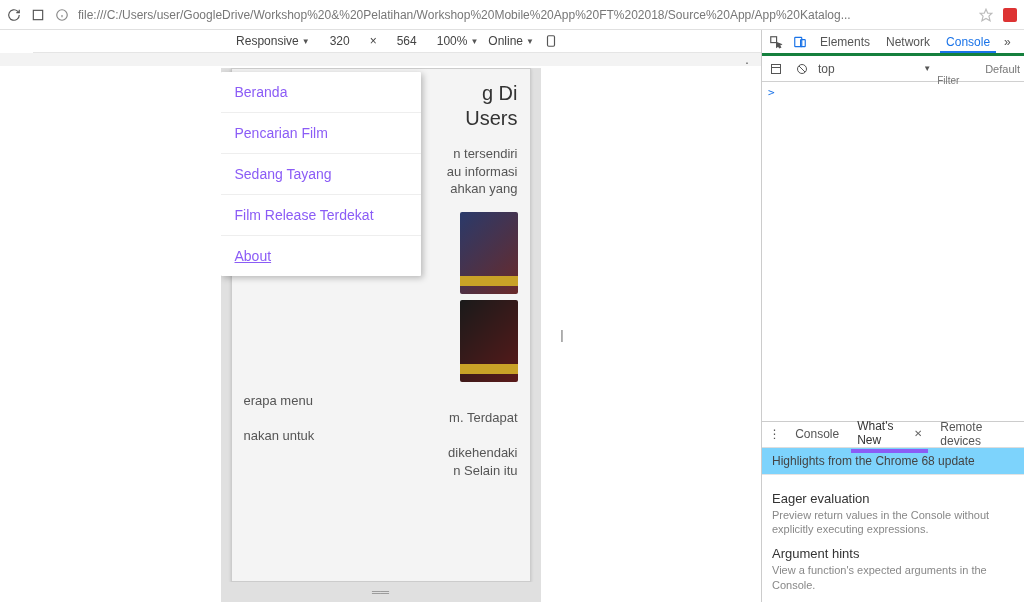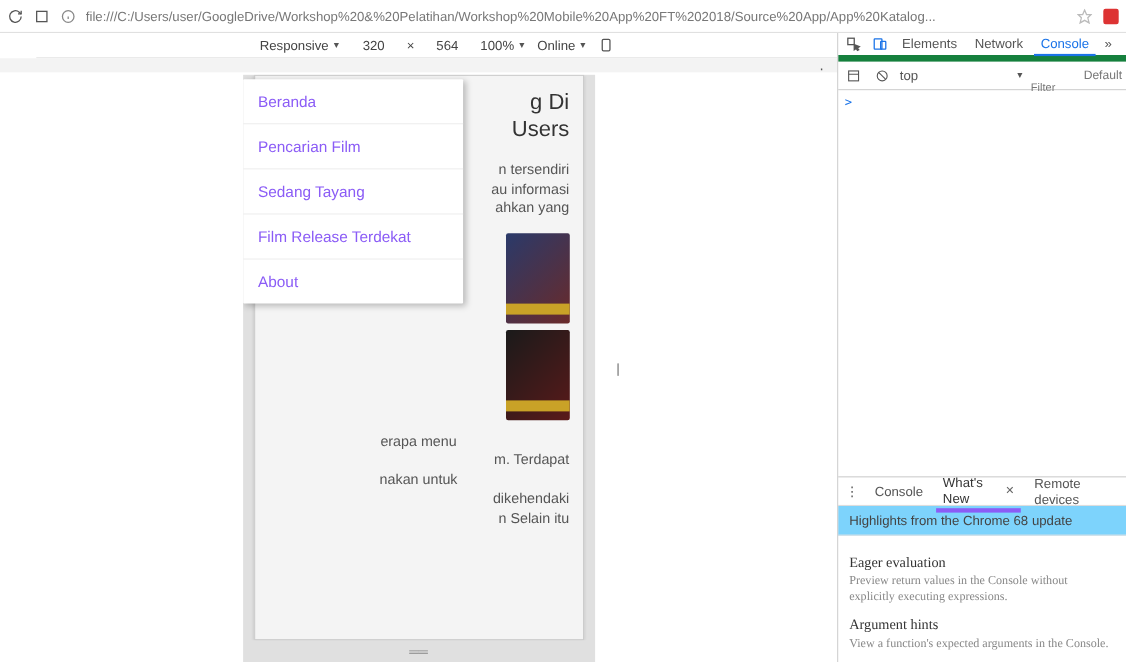--- a/index.html
+++ b/index.html
@@ -36,43 +36,43 @@
   .poster { width:58px; height:82px; border-radius:2px; background:linear-gradient(135deg,#2a3a6a,#6a2a2a); position:relative; overflow:hidden; }
   .poster .band { position:absolute; bottom:8px; left:0; right:0; height:10px; background:#c9a227; }
   .poster2 { background:linear-gradient(135deg,#1a1a1a,#5a1a1a); }
 
   
   .vgrip { position:absolute; right:-20px; top:260px; color:#999; letter-spacing:-3px; }
 
   
   .dropdown { position:absolute; left:0; top:4px; width:200px; background:#fff; box-shadow: 2px 2px 6px rgba(0,0,0,0.25); border-radius:1px; z-index:10; }
   .dropdown-item { padding:12px 14px; font-size:14px; color:#8b5cf6; border-bottom:1px solid #eee; cursor:pointer; }
-  .dropdown-item:last-child { border-bottom:none; }
+  .dropdown-item:last-child { border-bottom:none;text-decoration:underline; }
 
   
   .devtools { width: 262px; display:flex; flex-direction:column; font-size:12px; }
-  .dt-tabs { height:26px; display:flex; align-items:center; border-bottom:6px solid #15803d; padding:0 4px; gap:4px; }
+  .dt-tabs { height:26px; display:flex; align-items:center; border-bottom:3px solid #15803d; padding:0 4px; gap:4px; }
   .dt-iconbtn { width:20px; height:20px; display:inline-flex; align-items:center; justify-content:center; color:#555; cursor:pointer; border-radius:2px; }
   .dt-tab { padding:4px 6px; color:#555; cursor:pointer; white-space:nowrap; }
   .dt-tab.active { color:#1a73e8; border-bottom:2px solid #1a73e8; padding-bottom:2px; }
   .dt-more { color:#555; padding:0 4px; cursor:pointer; }
 
   .dt-subbar { height:26px; display:flex; align-items:center; border-bottom:1px solid #d0d0d0; padding:0 4px; gap:6px; }
   .dt-context { flex:1; display:flex; align-items:center; gap:3px; color:#555; }
   .dt-filter { width:42px; border:none; color:#777; font-size:10px; background:transparent;margin-top:24px; }
   .dt-level { color:#777; font-size:11px; }
 
   .dt-console-body { flex:1; padding:4px 6px; color:#1a73e8; font-family: Menlo, Consolas, monospace; font-size:11px; }
 
   .dt-drawer { border-top:1px solid #ccc; }
   .dt-drawer-tabs { height:26px; display:flex; align-items:center; padding:0 4px; gap:6px; border-bottom:1px solid #ddd; }
   .dt-drawer-tab { padding:4px 6px; color:#555; cursor:pointer; display:inline-flex; align-items:center; gap:4px; }
   .dt-drawer-tab.active { color:#333; border-bottom:4px solid #8b5cf6; padding-bottom:2px; }
   .dt-close-x { font-size:10px; color:#666; cursor:pointer; }
-  .dt-drawer-body { padding:6px 14px 10px 10px;font-family:Liberation Serif, serif; }
+  .dt-drawer-body { padding:6px 14px 10px 10px; }
   .dt-highlights-bar { background:#7dd3fc; padding:6px 10px; color:#444; font-size:12px; border-bottom:1px solid #e3e3e3; }
   .dt-section { margin-top:10px; }
   .dt-section h4 { color:#333; font-weight:500; font-size:13px; margin-bottom:2px; }
   .dt-section p { color:#888; font-size:11px; line-height:1.3; }
 
   
   svg { display:block; }
 </style>
 </head>
 <body>
@@ -151,23 +151,23 @@
             </div>
             <div class="posters">
               <div class="poster">
                   <div class="band"></div>
                 </div>
               <div class="poster poster2">
                   <div class="band"></div>
                 </div>
             </div>
             <div class="app-para" style="margin-top:10px;">
-              <div style="text-align:center"><span>erapa menu</span></div>
+              <div style="text-align:left"><span>erapa menu</span></div>
               <div style="text-align:right"><span>m. Terdapat</span></div>
-              <div style="text-align:center"><span>nakan untuk</span></div>
+              <div style="text-align:left"><span>nakan untuk</span></div>
               <div style="text-align:right"><span>dikehendaki</span></div>
               <div style="text-align:right"><span>n Selain itu</span></div>
             </div>
           </div>
 
           <div class="dropdown">
             <div class="dropdown-item">Beranda</div>
             <div class="dropdown-item">Pencarian Film</div>
             <div class="dropdown-item">Sedang Tayang</div>
             <div class="dropdown-item">Film Release Terdekat</div>

